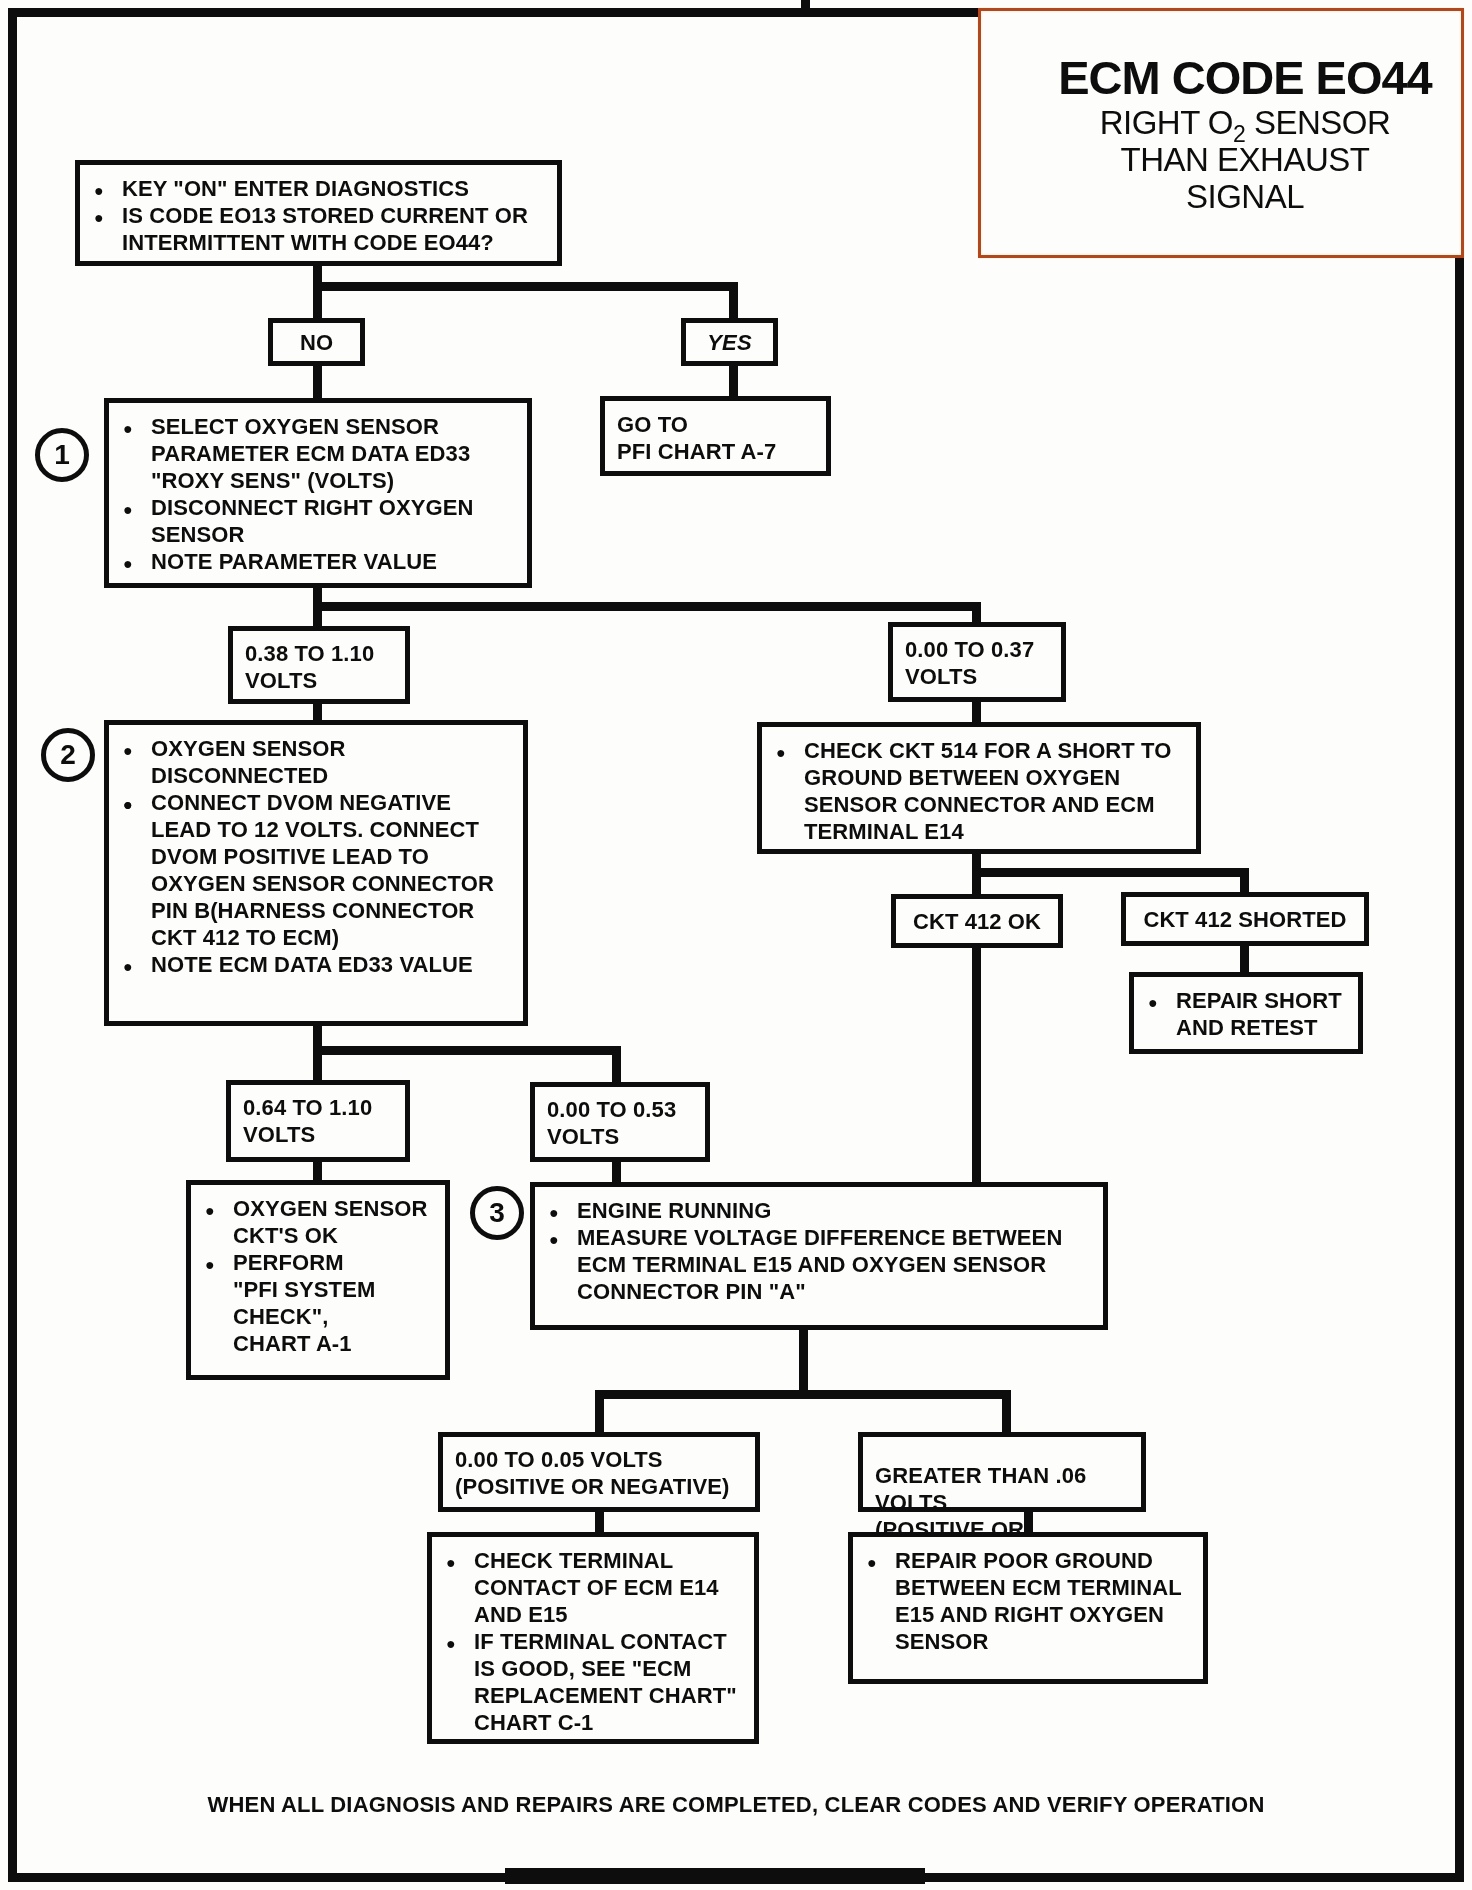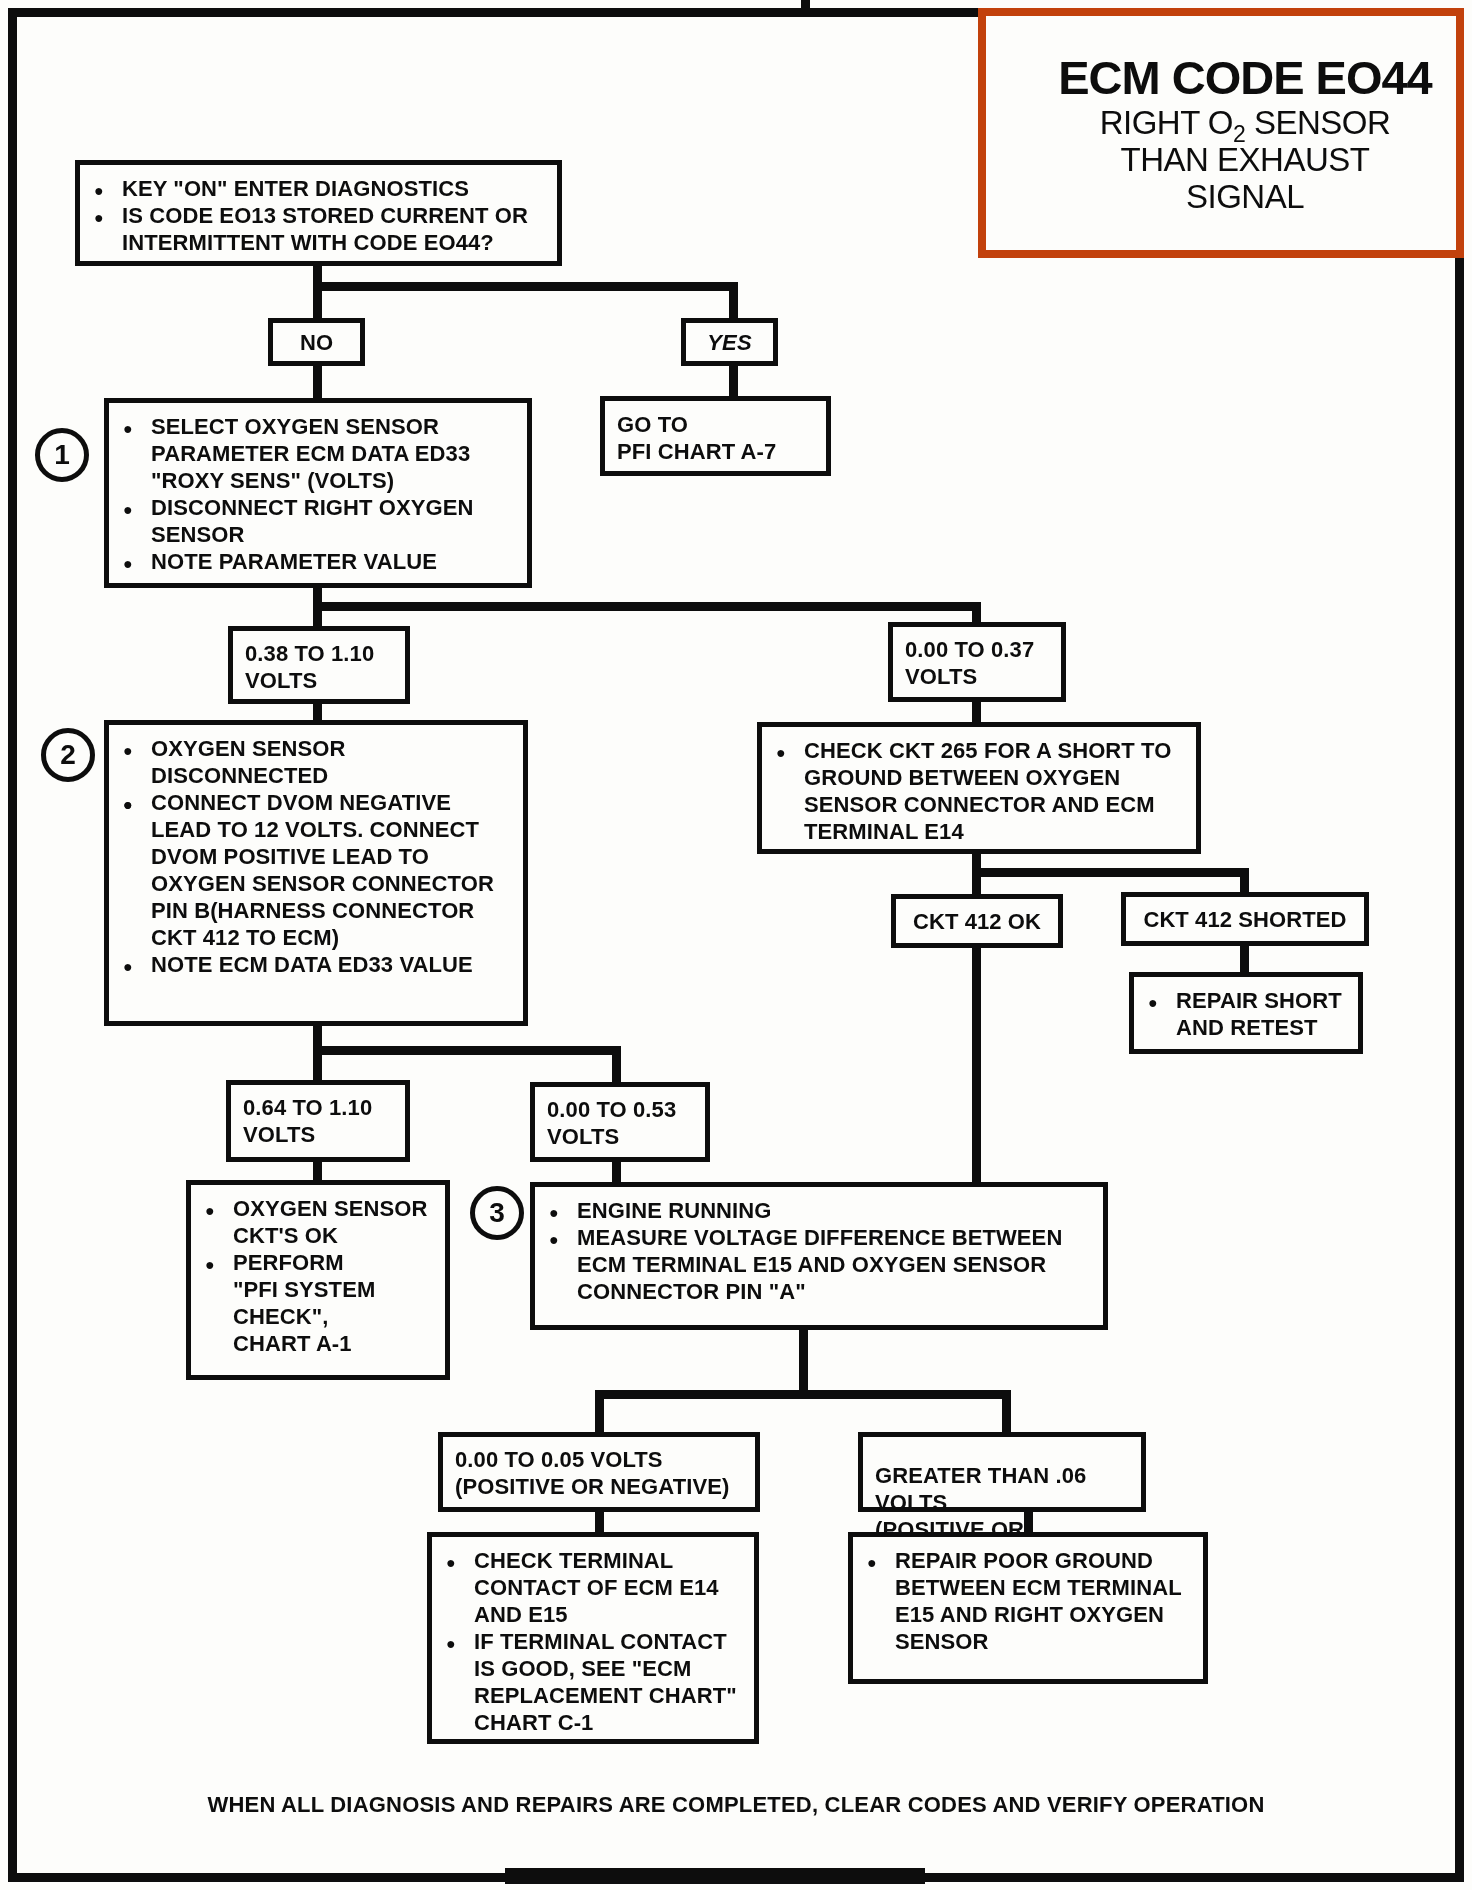--- a/index.html
+++ b/index.html
@@ -26,21 +26,21 @@
   .item .bullet{position:absolute;left:2px;top:2px;font-size:16px;}
   .plain{padding-left:30px;}
   .vline,.hline{position:absolute;background:#0d0d0d;z-index:1;}
   .circle{
     position:absolute;width:54px;height:54px;border:5px solid #0d0d0d;border-radius:50%;
     background:#fdfdfb;display:flex;align-items:center;justify-content:center;
     font-size:28px;font-weight:700;z-index:3;box-sizing:border-box;
   }
   .title-box{
     position:absolute;left:978px;top:8px;width:486px;height:250px;
-    border:8px solid #c2410c;box-sizing:border-box;background:#fdfdfb;z-index:4;
+    border:3px solid #c2410c;box-sizing:border-box;background:#fdfdfb;z-index:4;
     display:flex;flex-direction:column;align-items:center;justify-content:center;
     text-align:center;
     padding-left:48px;
   }
   .title-main{font-size:47px;font-weight:700;letter-spacing:-1px;line-height:52px;}
   .title-sub{font-size:33px;font-weight:400;letter-spacing:-0.5px;line-height:37px;}
   .title-sub sub{font-size:23px;line-height:0;}
   .footer{
     position:absolute;left:60px;top:1792px;width:1352px;text-align:center;
     font-size:22px;font-weight:700;letter-spacing:0.2px;z-index:3;
@@ -124,21 +124,21 @@
 
   <div class="circle" style="left:41px;top:728px;">2</div>
   <div class="node" style="left:104px;top:720px;width:424px;height:306px;">
     <div class="item"><span class="bullet">●</span><span>OXYGEN SENSOR DISCONNECTED</span></div>
     <div class="item"><span class="bullet">●</span></div>
     <div class="item"><span class="bullet">●</span><span>CONNECT DVOM NEGATIVE LEAD TO 12 VOLTS. CONNECT DVOM POSITIVE LEAD TO OXYGEN SENSOR CONNECTOR PIN B(HARNESS CONNECTOR CKT 412 TO ECM)</span></div>
     <div class="item"><span class="bullet">●</span><span>NOTE ECM DATA ED33 VALUE</span></div>
   </div>
 
   <div class="node" style="left:757px;top:722px;width:444px;height:132px;">
-    <div class="item"><span class="bullet">●</span><span>CHECK CKT 265 FOR A SHORT TO GROUND BETWEEN OXYGEN SENSOR CONNECTOR AND ECM TERMINAL E14</span></div>
+    <div class="item"><span class="bullet">●</span><span>CHECK CKT 514 FOR A SHORT TO GROUND BETWEEN OXYGEN SENSOR CONNECTOR AND ECM TERMINAL E14</span></div>
   </div>
 
   <div class="node label-node" style="left:891px;top:894px;width:172px;height:54px;">CKT 412 OK</div>
   <div class="node label-node" style="left:1121px;top:892px;width:248px;height:54px;">CKT 412 SHORTED</div>
   <div class="node" style="left:1129px;top:972px;width:234px;height:82px;">
     <div class="item"><span class="bullet">●</span><span>REPAIR SHORT AND RETEST</span></div>
   </div>
 
   <div class="node" style="left:226px;top:1080px;width:184px;height:82px;padding:9px 12px;">
     <div>0.64 TO 1.10</div>

